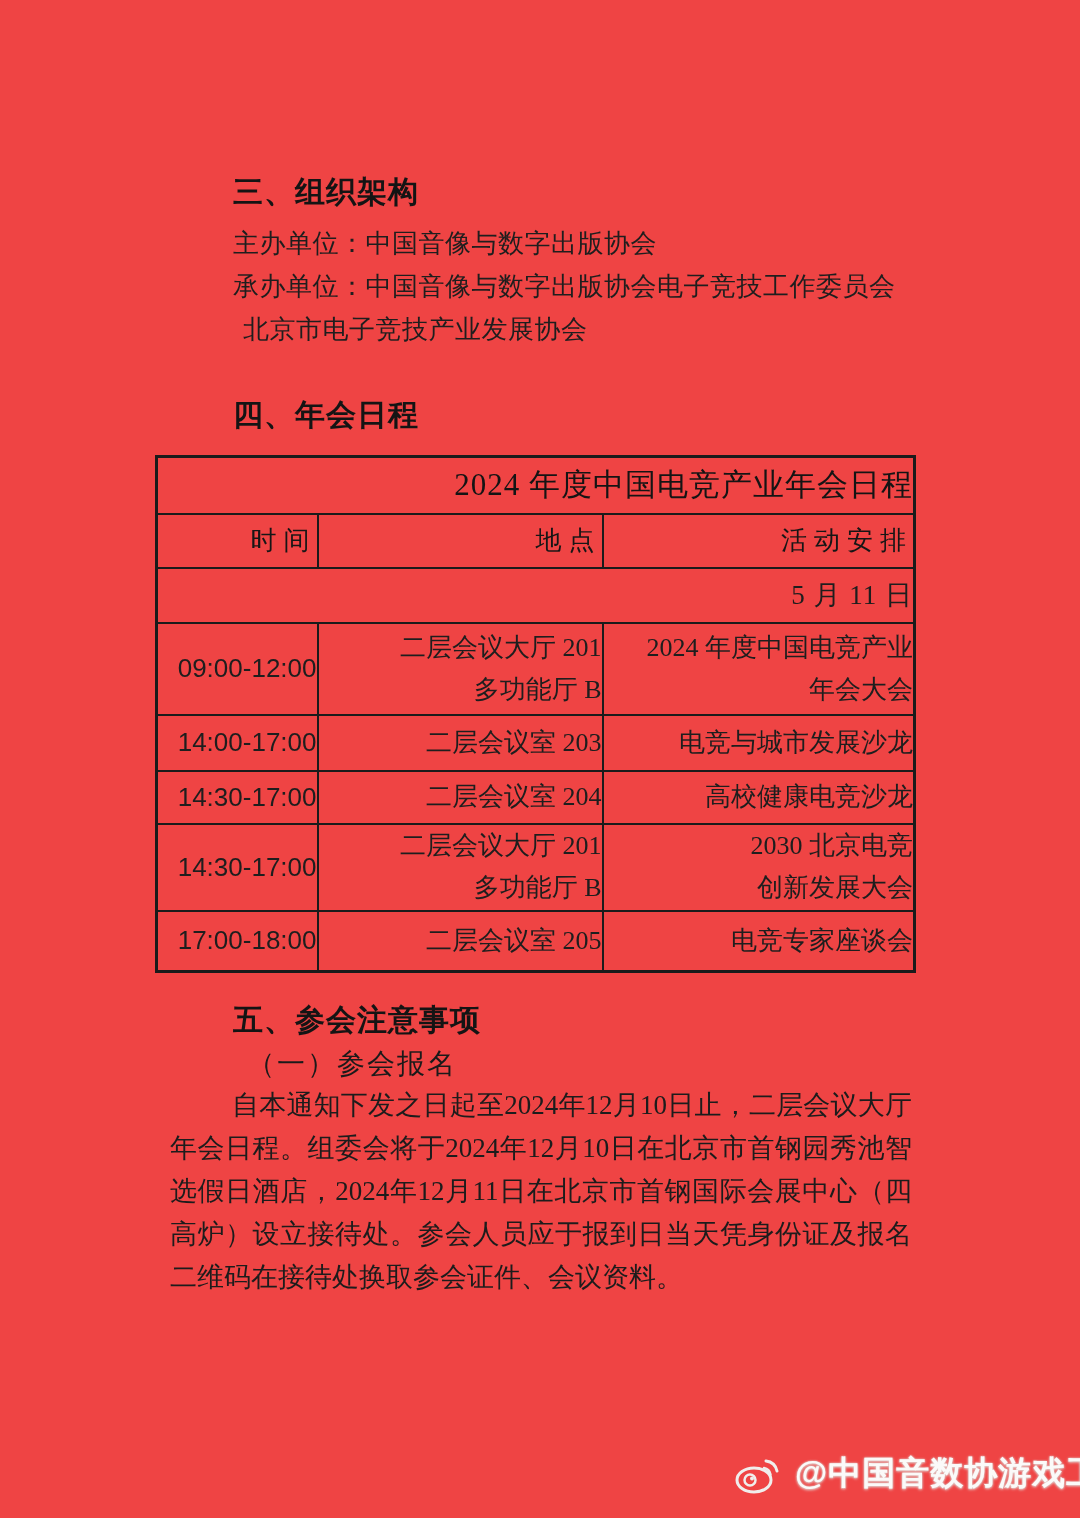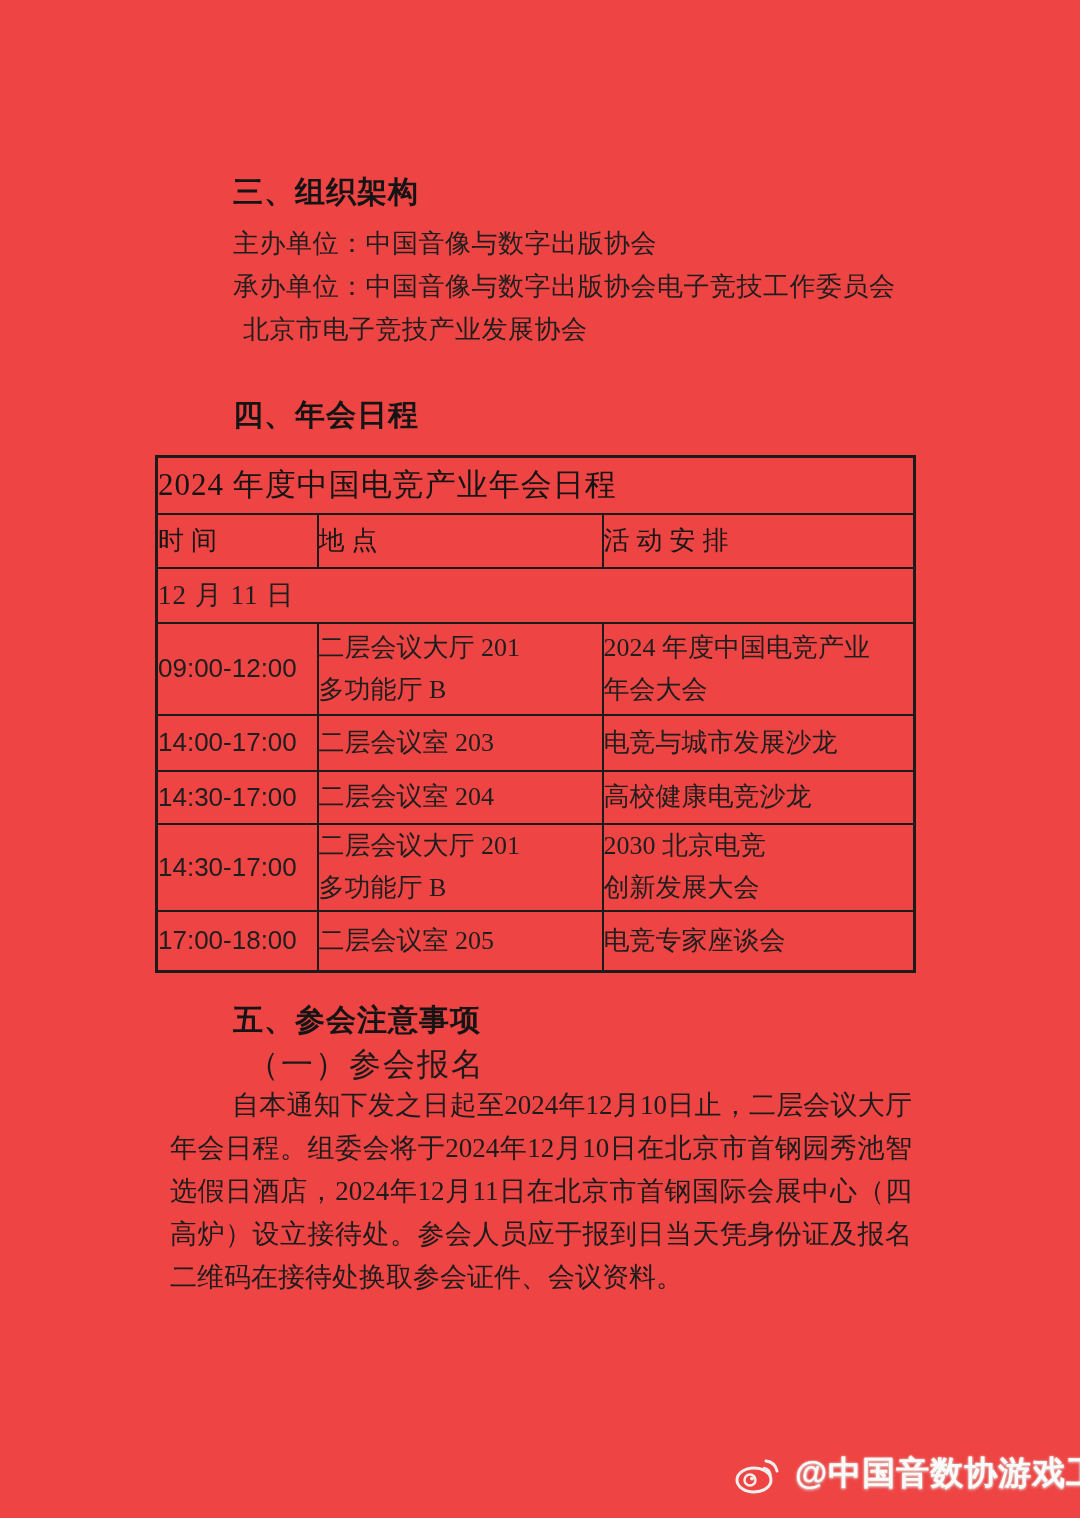--- a/index.html
+++ b/index.html
@@ -42,21 +42,21 @@
 
   table.schedule {
     border-collapse: collapse;
     margin-top: 20px;
     width: 758px;
     table-layout: fixed;
     border: 3px solid #1b1b1b;
   }
   table.schedule td, table.schedule th {
     border: 2px solid #1b1b1b;
-    text-align: left;
+    text-align: right;
     vertical-align: middle;
     padding: 0;
     font-weight: normal;
   }
   .col-time { width: 161px; }
   .col-loc  { width: 285px; }
   .col-act  { width: 312px; }
 
   tr.title-row    { height: 57px; }
   tr.header-row   { height: 54px; }
@@ -84,21 +84,21 @@
     font-family: "Liberation Sans", sans-serif;
     font-size: 26px;
   }
   .cell-line {
     font-size: 26px;
     line-height: 42px;
   }
 
   #notes-heading { margin-top: 27px; }
   .subheading {
-    font-size: 32px;
+    font-size: 28px;
     line-height: 40px;
     margin-left: 92px;
     margin-top: 4px;
     letter-spacing: 2px;
     color: #1a1a1a;
   }
   .para {
     width: 742px;
     margin-left: 15px;
   }
@@ -152,21 +152,21 @@
       <tbody>
         <tr class="title-row">
           <td colspan="3" class="table-title">2024 年度中国电竞产业年会日程</td>
         </tr>
         <tr class="header-row">
           <th class="header-cell">时间</th>
           <th class="header-cell">地点</th>
           <th class="header-cell">活动安排</th>
         </tr>
         <tr class="date-row">
-          <td colspan="3" class="date-cell">12 月 11 日</td>
+          <td colspan="3" class="date-cell">5 月 11 日</td>
         </tr>
 
         <tr class="row-0">
           <td class="time-cell">09:00-12:00</td>
           <td class="loc-cell">
             <div class="cell-line">二层会议大厅 201</div>
             <div class="cell-line">多功能厅 B</div>
           </td>
           <td class="act-cell">
             <div class="cell-line">2024 年度中国电竞产业</div>

